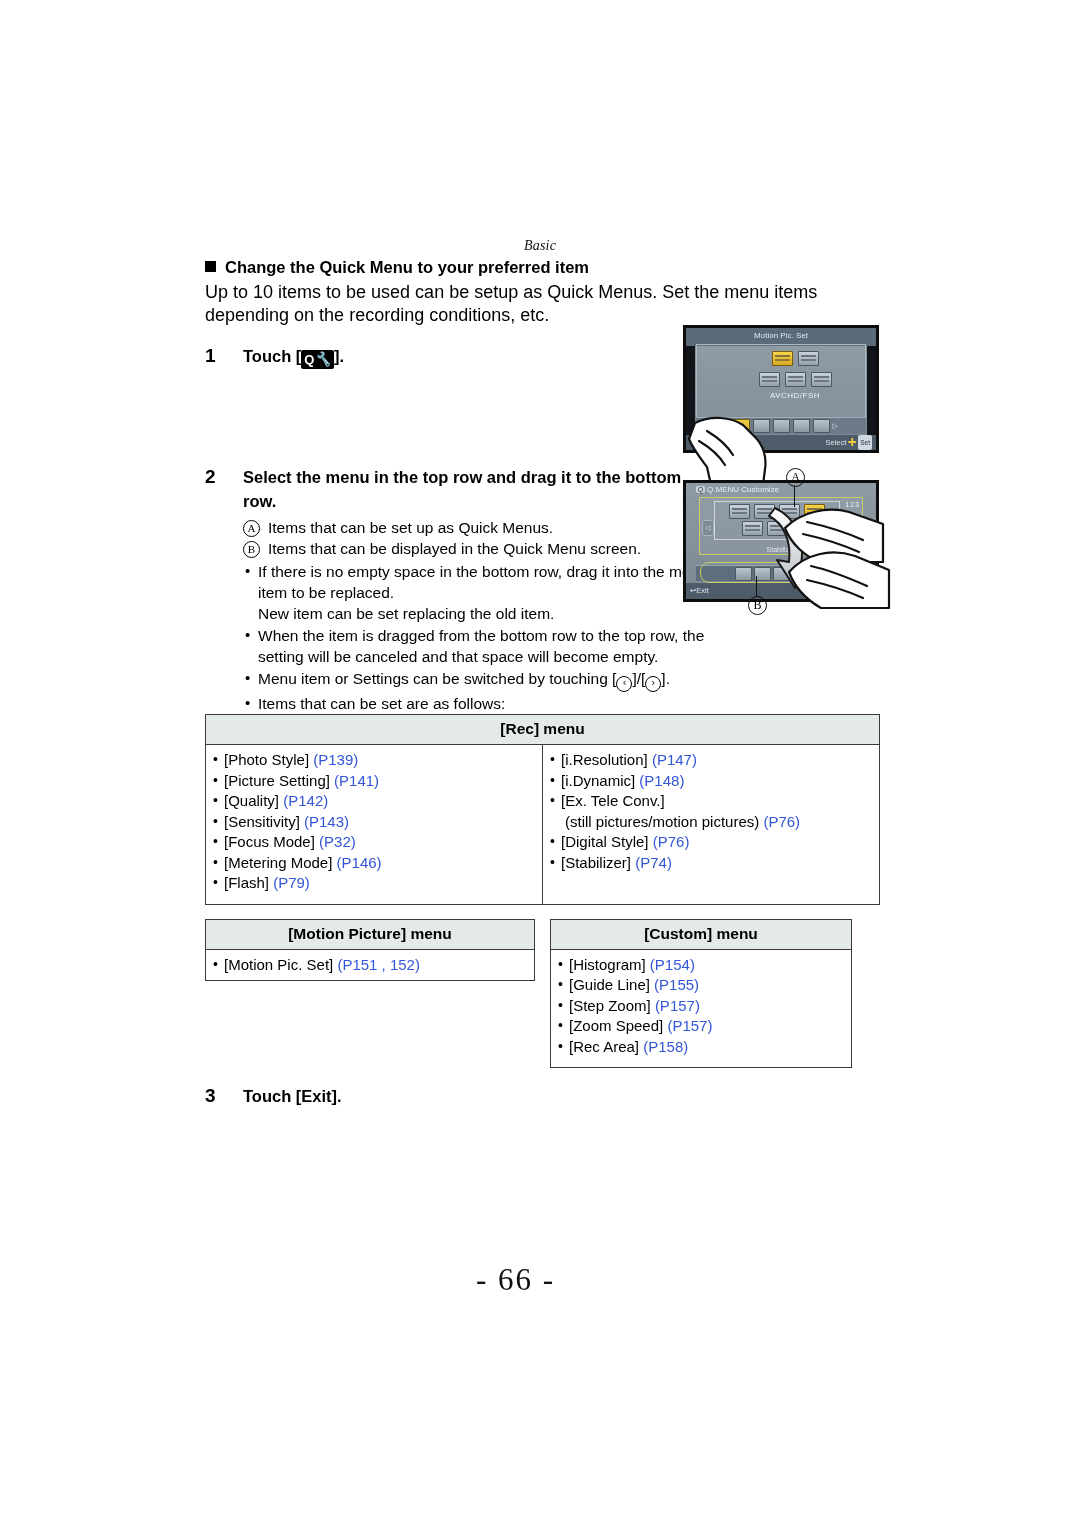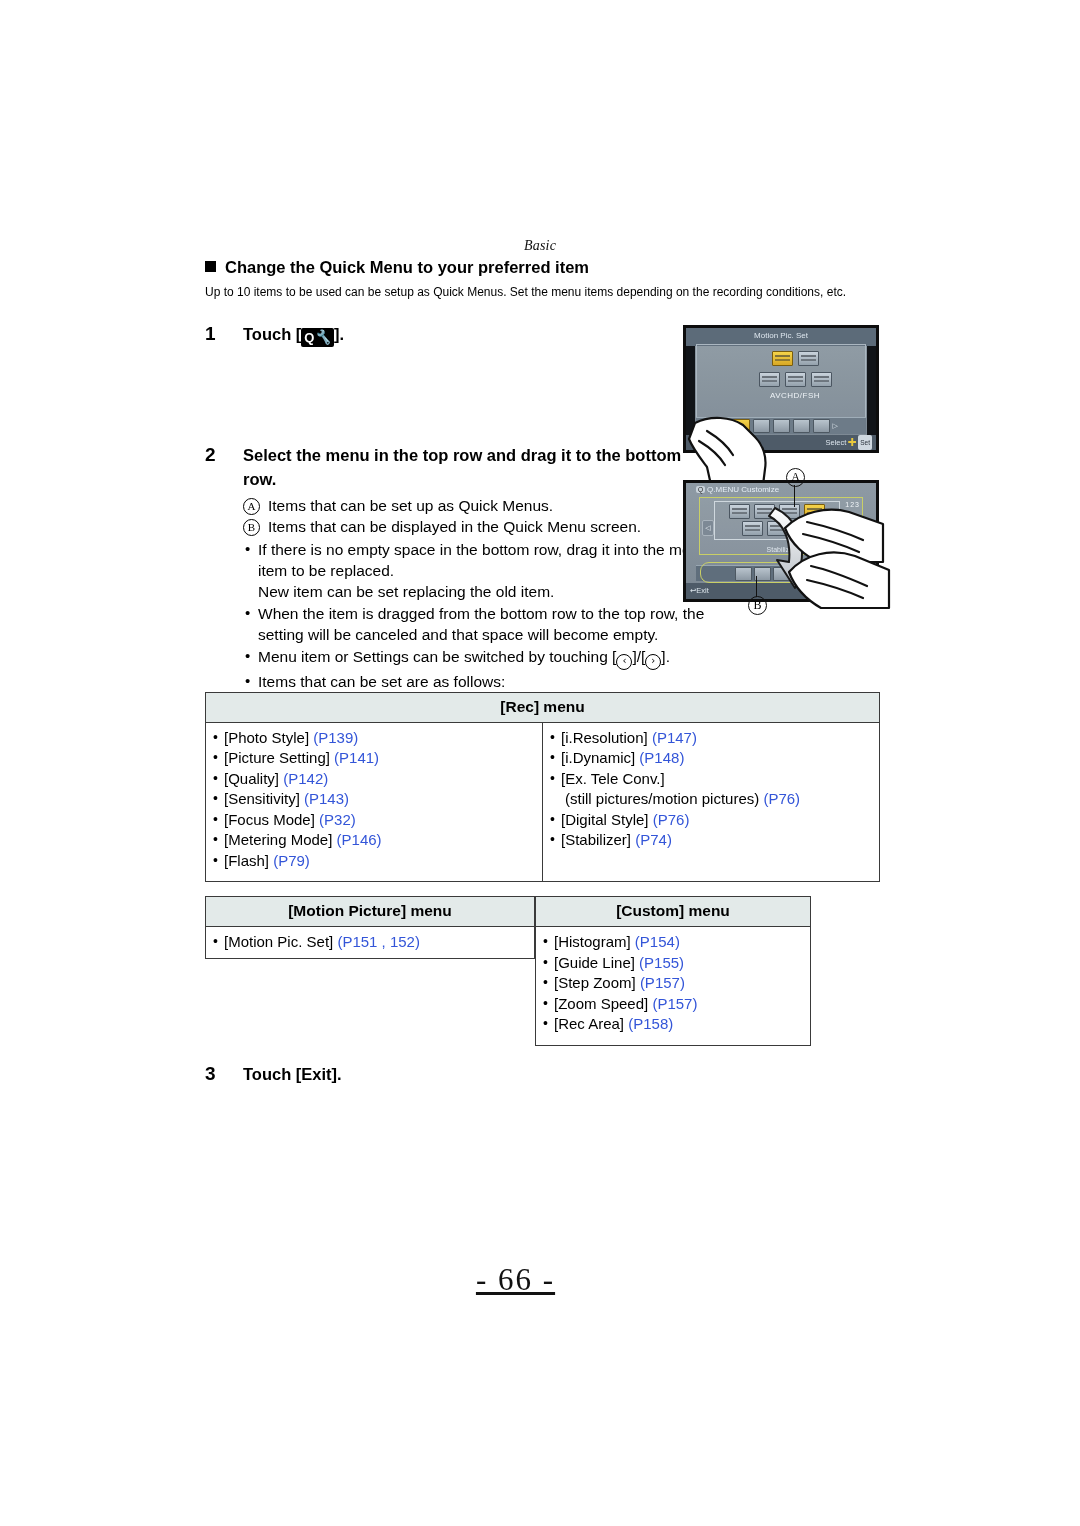--- a/index.html
+++ b/index.html
@@ -53,21 +53,21 @@
   .sec-head .sq {
     display: inline-block;
     width: 11px; height: 11px;
     background: #000;
     margin-right: 9px;
     flex: none;
     position: relative;
     top: -1px;
   }
   .intro {
-    font-size: 12px;
+    font-size: 18px;
     line-height: 22.5px;
     margin: 0;
   }
 
   
   .step {
     display: flex;
     margin-top: 18px;
   }
   .step-num {
@@ -197,34 +197,33 @@
   }
   .pref { color: #3355d8; }
 
   .table-rec { width: 675px; }
   .tables-row {
     display: flex;
     margin-top: 14px;
     align-items: flex-start;
   }
   .table-mp { width: 330px; }
-  .table-cu { width: 276px; }
+  .table-cu { width: 302px; margin-left: 15px; }
 
   
   .pageno {
     position: absolute;
     left: 0;
     top: 1262px;
     width: 1031px;
     text-align: center;
     font-family: "Liberation Serif", serif;
     font-size: 31px;
     letter-spacing: 2px;
     color: #111;
-    text-decoration: underline;
   }
 
   
   .shot {
     position: absolute;
   }
   .shot1 { left: 683px; top: 325px; width: 196px; height: 128px; }
   .shot2 { left: 683px; top: 480px; width: 196px; height: 122px; }
 
   .lcd {

